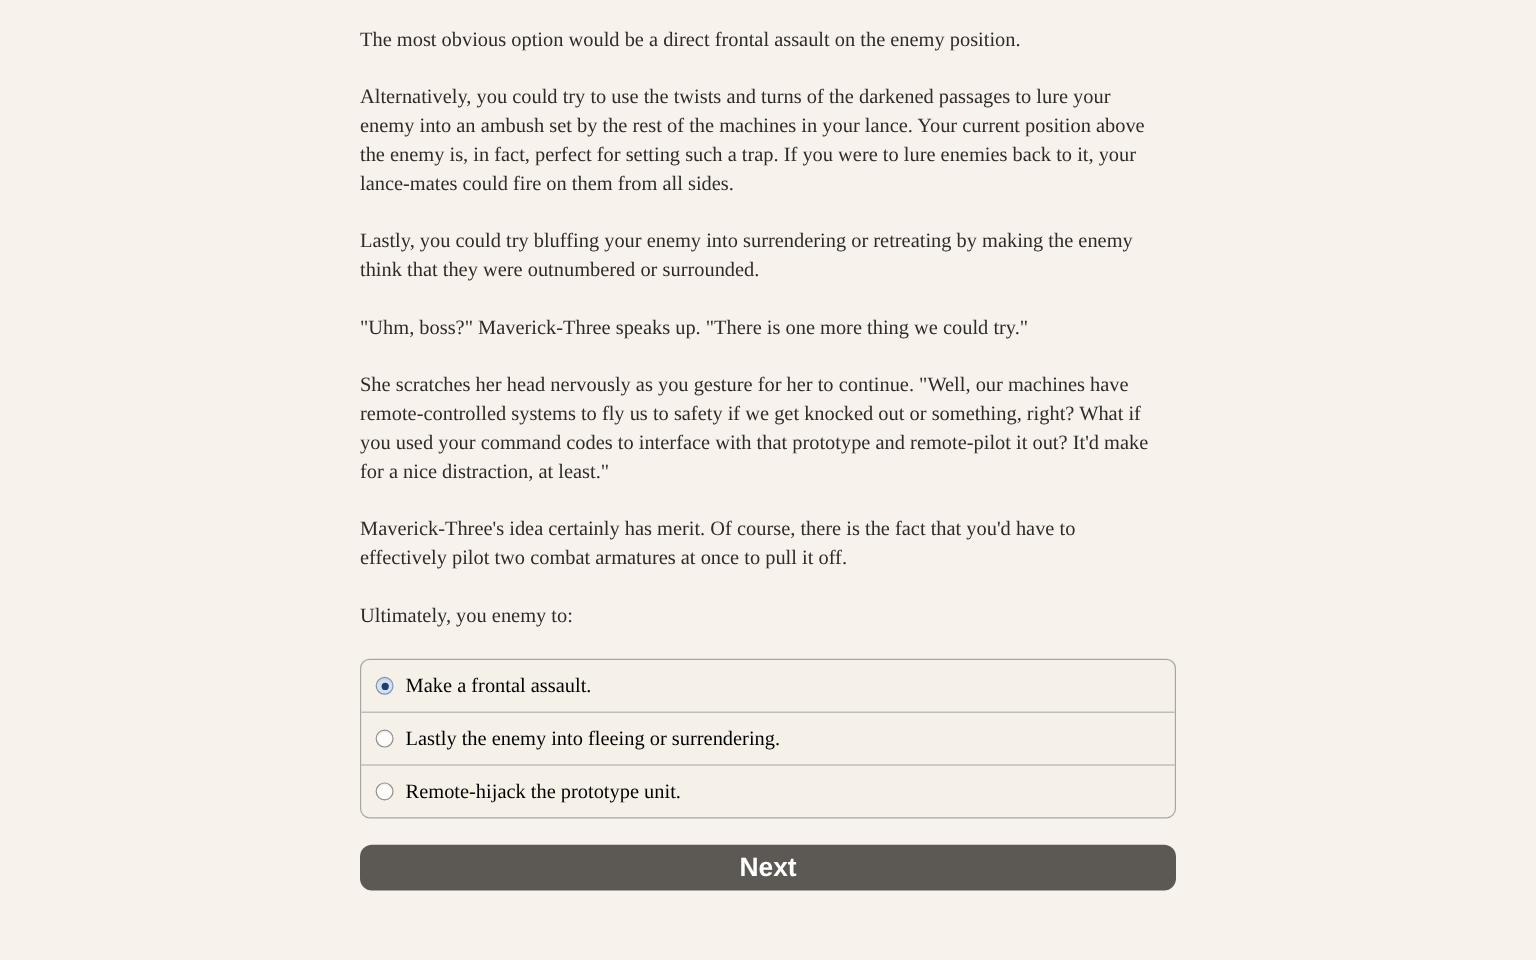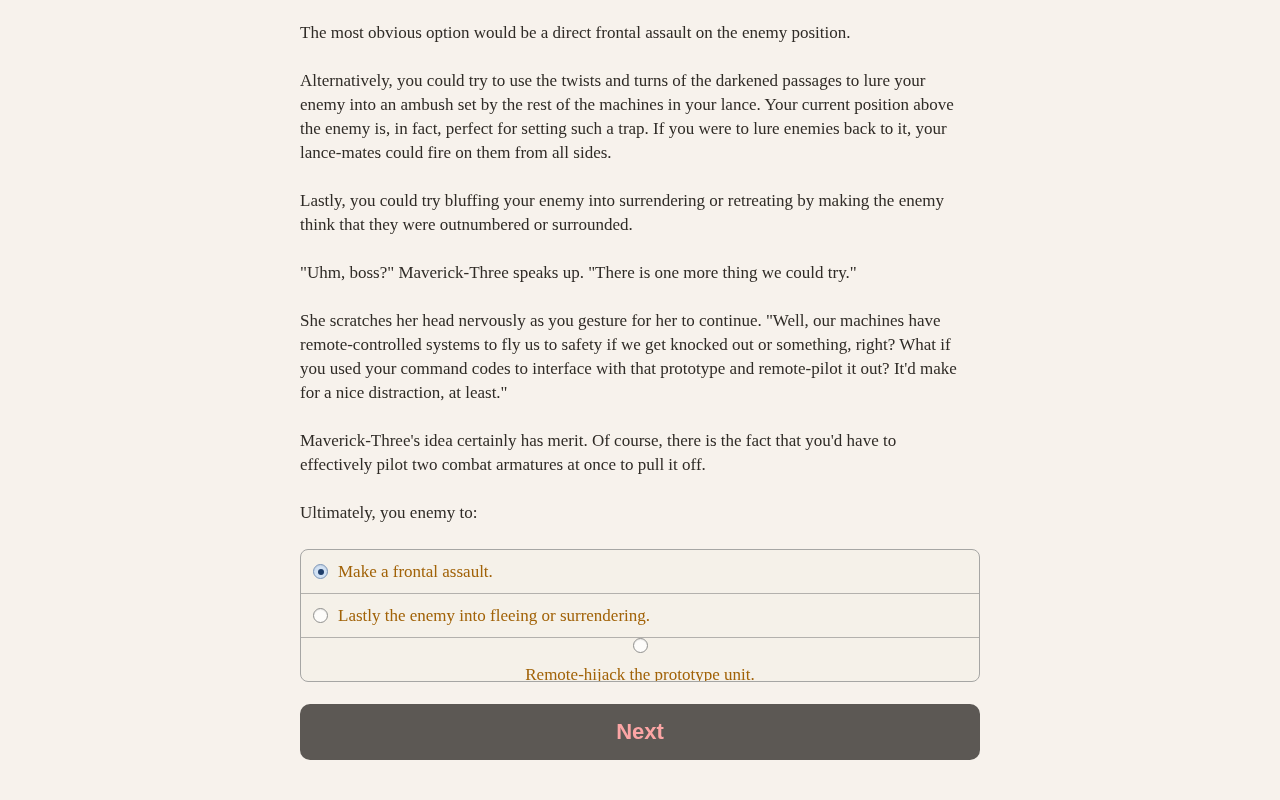--- a/index.html
+++ b/index.html
@@ -32,21 +32,20 @@
     display: flex;
     align-items: center;
     height: 43px;
     padding: 0 12px;
     gap: 10px;
     border-bottom: 1px solid #b3b1ad;
     cursor: pointer;
   }
   .choice-row:last-child {
     border-bottom: none;
-    flex-direction: column;
   }
   .choice-radio {
     flex: 0 0 auto;
     width: 13px;
     height: 13px;
     border-radius: 50%;
     border: 1px solid #90908e;
     background: #fdfcfa;
     box-shadow: inset 0 1px 1px rgba(0,0,0,0.08);
     position: relative;
@@ -62,31 +61,31 @@
     top: 50%;
     width: 6px;
     height: 6px;
     margin: -3px 0 0 -3px;
     border-radius: 50%;
     background: #1f3e6a;
   }
   .choice-label {
     font-size: 17px;
     line-height: 24px;
-    color: #a16207;
+    color: #000000;
   }
   .next-button {
     display: block;
     width: 100%;
-    height: 56px;
+    height: 38px;
     margin-top: 22px;
     background: #5c5854;
     border: none;
     border-radius: 10px;
-    color: #fca5a5;
+    color: #ffffff;
     font-family: "Liberation Sans", sans-serif;
     font-size: 22px;
     font-weight: bold;
     text-align: center;
     cursor: pointer;
   }
 </style>
 </head>
 <body>
 

